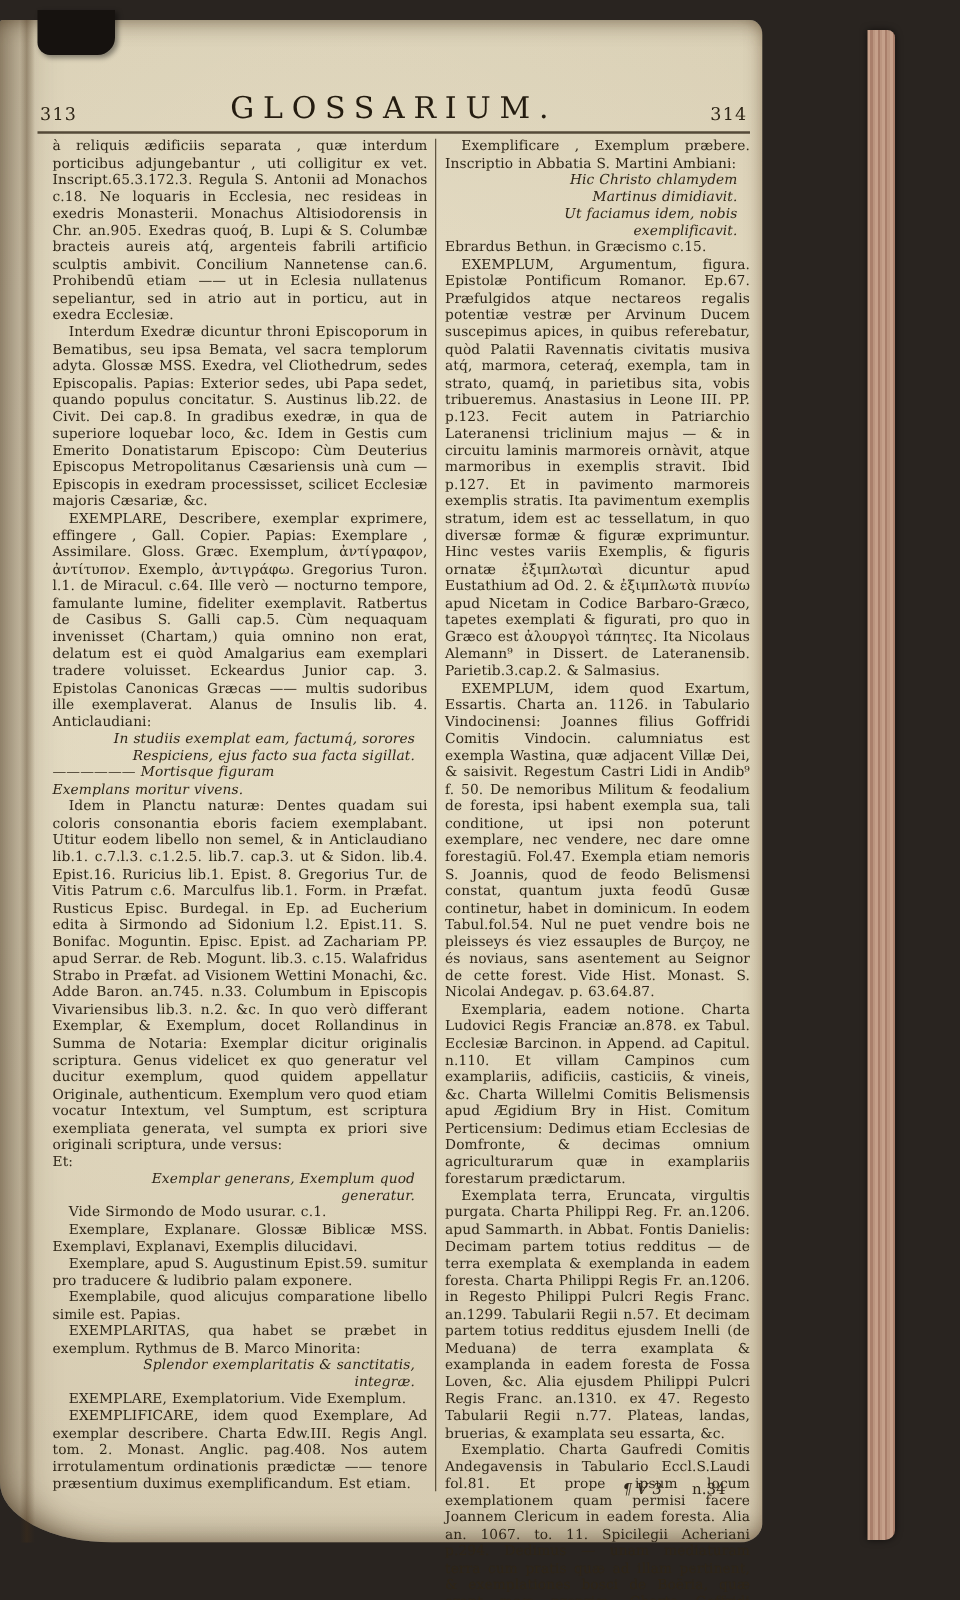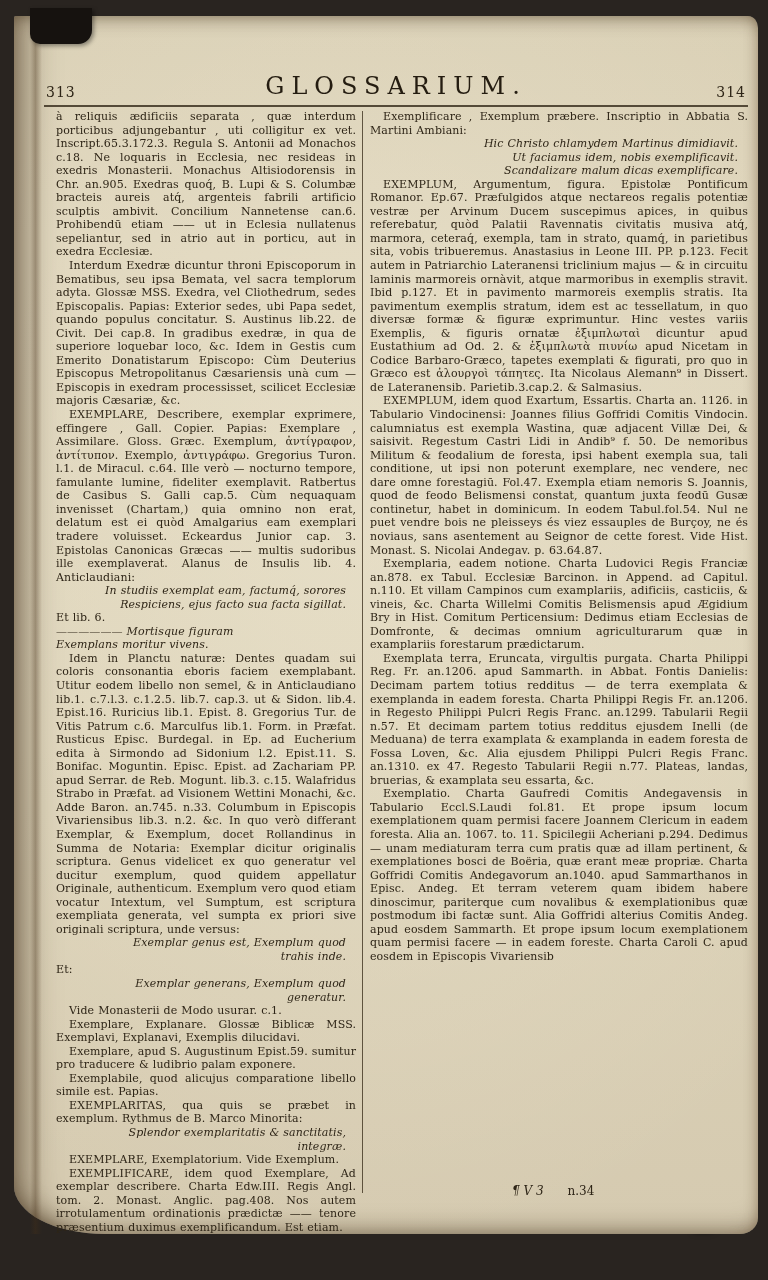--- a/index.html
+++ b/index.html
@@ -10,21 +10,21 @@
   }
   .scene{position:absolute;inset:0;}
   
   .fore-edge{
     position:absolute;left:694px;top:24px;width:22px;height:1208px;z-index:1;
     background:repeating-linear-gradient(90deg,#c5a08a 0 2px,#a97f6b 2px 4px,#bb957f 4px 6px);
     border-radius:0 6px 8px 0;
     box-shadow:0 0 6px rgba(0,0,0,.6);
   }
   .paper{
-    position:absolute;left:14px;top:16px;width:744px;height:1218px;z-index:2;
+    position:absolute;left:0;top:16px;width:610px;height:1218px;z-index:2;
     background:
       radial-gradient(120% 90% at 45% 40%, rgba(255,252,238,.25), rgba(0,0,0,0) 70%),
       linear-gradient(to bottom,#d9cfb4 0%,#ded4ba 18%,#ddd3b8 60%,#d5cab0 100%);
     border-radius:2px 10px 18px 90px / 2px 12px 16px 48px;
     box-shadow:
       inset 30px 0 34px -20px rgba(58,38,16,.6),
       inset -8px 0 14px -8px rgba(96,66,36,.35),
       inset 0 -16px 26px -16px rgba(58,40,18,.55),
       inset 0 12px 18px -12px rgba(58,40,18,.5);
     color:#2e2517;
@@ -92,40 +92,38 @@
       <span class="pagenum">314</span>
     </div>
     <div class="rule"></div>
 
     <div class="cols">
       <div class="col left">
           <p class="cont">à reliquis ædificiis separata , quæ interdum porticibus adjungebantur , uti colligitur ex vet. Inscript.65.3.172.3. Regula S. Antonii ad Monachos c.18. Ne loquaris in Ecclesia, nec resideas in exedris Monasterii. Monachus Altisiodorensis in Chr. an.905. Exedras quoq́, B. Lupi &amp; S. Columbæ bracteis aureis atq́, argenteis fabrili artificio sculptis ambivit. Concilium Nannetense can.6. Prohibendū etiam —— ut in Eclesia nullatenus sepeliantur, sed in atrio aut in porticu, aut in exedra Ecclesiæ.</p>
           <p class="p">Interdum Exedræ dicuntur throni Episcoporum in Bematibus, seu ipsa Bemata, vel sacra templorum adyta. Glossæ MSS. Exedra, vel Cliothedrum, sedes Episcopalis. Papias: Exterior sedes, ubi Papa sedet, quando populus concitatur. S. Austinus lib.22. de Civit. Dei cap.8. In gradibus exedræ, in qua de superiore loquebar loco, &amp;c. Idem in Gestis cum Emerito Donatistarum Episcopo: Cùm Deuterius Episcopus Metropolitanus Cæsariensis unà cum — Episcopis in exedram processisset, scilicet Ecclesiæ majoris Cæsariæ, &amp;c.</p>
           <p class="p">EXEMPLARE, Describere, exemplar exprimere, effingere , Gall. Copier. Papias: Exemplare , Assimilare. Gloss. Græc. Exemplum, ἀντίγραφον, ἀντίτυπον. Exemplo, ἀντιγράφω. Gregorius Turon. l.1. de Miracul. c.64. Ille verò — nocturno tempore, famulante lumine, fideliter exemplavit. Ratbertus de Casibus S. Galli cap.5. Cùm nequaquam invenisset (Chartam,) quia omnino non erat, delatum est ei quòd Amalgarius eam exemplari tradere voluisset. Eckeardus Junior cap. 3. Epistolas Canonicas Græcas —— multis sudoribus ille exemplaverat. Alanus de Insulis lib. 4. Anticlaudiani:</p>
           <p class="verse">In studiis exemplat eam, factumq́, sorores<br>Respiciens, ejus facto sua facta sigillat.</p>
-          <p class="line">Et lib. 6.</p>
           <p class="verse-center">—————— Mortisque figuram<br>Exemplans moritur vivens.</p>
           <p class="p">Idem in Planctu naturæ: Dentes quadam sui coloris consonantia eboris faciem exemplabant. Utitur eodem libello non semel, &amp; in Anticlaudiano lib.1. c.7.l.3. c.1.2.5. lib.7. cap.3. ut &amp; Sidon. lib.4. Epist.16. Ruricius lib.1. Epist. 8. Gregorius Tur. de Vitis Patrum c.6. Marculfus lib.1. Form. in Præfat. Rusticus Episc. Burdegal. in Ep. ad Eucherium edita à Sirmondo ad Sidonium l.2. Epist.11. S. Bonifac. Moguntin. Episc. Epist. ad Zachariam PP. apud Serrar. de Reb. Mogunt. lib.3. c.15. Walafridus Strabo in Præfat. ad Visionem Wettini Monachi, &amp;c. Adde Baron. an.745. n.33. Columbum in Episcopis Vivariensibus lib.3. n.2. &amp;c. In quo verò differant Exemplar, &amp; Exemplum, docet Rollandinus in Summa de Notaria: Exemplar dicitur originalis scriptura. Genus videlicet ex quo generatur vel ducitur exemplum, quod quidem appellatur Originale, authenticum. Exemplum vero quod etiam vocatur Intextum, vel Sumptum, est scriptura exempliata generata, vel sumpta ex priori sive originali scriptura, unde versus:</p>
-          <p class="verse">Exemplar genus est, Exemplum quod trahis inde.</p>
           <p class="line">Et:</p>
           <p class="verse">Exemplar generans, Exemplum quod generatur.</p>
-          <p class="p">Vide Monasterii de Modo usurar. c.1.</p>
+          <p class="p">Vide Sirmondo de Modo usurar. c.1.</p>
           <p class="p">Exemplare, Explanare. Glossæ Biblicæ MSS. Exemplavi, Explanavi, Exemplis dilucidavi.</p>
           <p class="p">Exemplare, apud S. Augustinum Epist.59. sumitur pro traducere &amp; ludibrio palam exponere.</p>
           <p class="p">Exemplabile, quod alicujus comparatione libello simile est. Papias.</p>
-          <p class="p">EXEMPLARITAS, qua quis se præbet in exemplum. Rythmus de B. Marco Minorita:</p>
+          <p class="p">EXEMPLARITAS, qua habet se præbet in exemplum. Rythmus de B. Marco Minorita:</p>
           <p class="verse">Splendor exemplaritatis &amp; sanctitatis, integræ.</p>
           <p class="p">EXEMPLARE, Exemplatorium. Vide Exemplum.</p>
           <p class="p">EXEMPLIFICARE, idem quod Exemplare, Ad exemplar describere. Charta Edw.III. Regis Angl. tom. 2. Monast. Anglic. pag.408. Nos autem irrotulamentum ordinationis prædictæ —— tenore præsentium duximus exemplificandum. Est etiam.</p>
         </div>
       <div class="divider"></div>
       <div class="col right">
           <p class="p">Exemplificare , Exemplum præbere. Inscriptio in Abbatia S. Martini Ambiani:</p>
           <p class="verse">Hic Christo chlamydem Martinus dimidiavit.<br>Ut faciamus idem, nobis exemplificavit.</p>
-          <p class="verse">Scandalizare malum dicas exemplificare.</p>
+          <p class="line">Ebrardus Bethun. in Græcismo c.15.</p>
           <p class="p">EXEMPLUM, Argumentum, figura. Epistolæ Pontificum Romanor. Ep.67. Præfulgidos atque nectareos regalis potentiæ vestræ per Arvinum Ducem suscepimus apices, in quibus referebatur, quòd Palatii Ravennatis civitatis musiva atq́, marmora, ceteraq́, exempla, tam in strato, quamq́, in parietibus sita, vobis tribueremus. Anastasius in Leone III. PP. p.123. Fecit autem in Patriarchio Lateranensi triclinium majus — &amp; in circuitu laminis marmoreis ornàvit, atque marmoribus in exemplis stravit. Ibid p.127. Et in pavimento marmoreis exemplis stratis. Ita pavimentum exemplis stratum, idem est ac tessellatum, in quo diversæ formæ &amp; figuræ exprimuntur. Hinc vestes variis Exemplis, &amp; figuris ornatæ ἐξιμπλωταὶ dicuntur apud Eustathium ad Od. 2. &amp; ἐξιμπλωτὰ πιυνίω apud Nicetam in Codice Barbaro-Græco, tapetes exemplati &amp; figurati, pro quo in Græco est ἀλουργοὶ τάπητες. Ita Nicolaus Alemann⁹ in Dissert. de Lateranensib. Parietib.3.cap.2. &amp; Salmasius.</p>
           <p class="p">EXEMPLUM, idem quod Exartum, Essartis. Charta an. 1126. in Tabulario Vindocinensi: Joannes filius Goffridi Comitis Vindocin. calumniatus est exempla Wastina, quæ adjacent Villæ Dei, &amp; saisivit. Regestum Castri Lidi in Andib⁹ f. 50. De nemoribus Militum &amp; feodalium de foresta, ipsi habent exempla sua, tali conditione, ut ipsi non poterunt exemplare, nec vendere, nec dare omne forestagiū. Fol.47. Exempla etiam nemoris S. Joannis, quod de feodo Belismensi constat, quantum juxta feodū Gusæ continetur, habet in dominicum. In eodem Tabul.fol.54. Nul ne puet vendre bois ne pleisseys és viez essauples de Burçoy, ne és noviaus, sans asentement au Seignor de cette forest. Vide Hist. Monast. S. Nicolai Andegav. p. 63.64.87.</p>
           <p class="p">Exemplaria, eadem notione. Charta Ludovici Regis Franciæ an.878. ex Tabul. Ecclesiæ Barcinon. in Append. ad Capitul. n.110. Et villam Campinos cum examplariis, adificiis, casticiis, &amp; vineis, &amp;c. Charta Willelmi Comitis Belismensis apud Ægidium Bry in Hist. Comitum Perticensium: Dedimus etiam Ecclesias de Domfronte, &amp; decimas omnium agriculturarum quæ in examplariis forestarum prædictarum.</p>
           <p class="p">Exemplata terra, Eruncata, virgultis purgata. Charta Philippi Reg. Fr. an.1206. apud Sammarth. in Abbat. Fontis Danielis: Decimam partem totius redditus — de terra exemplata &amp; exemplanda in eadem foresta. Charta Philippi Regis Fr. an.1206. in Regesto Philippi Pulcri Regis Franc. an.1299. Tabularii Regii n.57. Et decimam partem totius redditus ejusdem Inelli (de Meduana) de terra examplata &amp; examplanda in eadem foresta de Fossa Loven, &amp;c. Alia ejusdem Philippi Pulcri Regis Franc. an.1310. ex 47. Regesto Tabularii Regii n.77. Plateas, landas, bruerias, &amp; examplata seu essarta, &amp;c.</p>
           <p class="p">Exemplatio. Charta Gaufredi Comitis Andegavensis in Tabulario Eccl.S.Laudi fol.81. Et prope ipsum locum exemplationem quam permisi facere Joannem Clericum in eadem foresta. Alia an. 1067. to. 11. Spicilegii Acheriani p.294. Dedimus — unam mediaturam terra cum pratis quæ ad illam pertinent, &amp; exemplationes bosci de Boëria, quæ erant meæ propriæ. Charta Goffridi Comitis Andegavorum an.1040. apud Sammarthanos in Episc. Andeg. Et terram veterem quam ibidem habere dinoscimur, pariterque cum novalibus &amp; exemplationibus quæ postmodum ibi factæ sunt. Alia Goffridi alterius Comitis Andeg. apud eosdem Sammarth. Et prope ipsum locum exemplationem quam permisi facere — in eadem foreste. Charta Caroli C. apud eosdem in Episcopis Vivariensib</p>
         </div>
     </div>
 
     <div class="footer">
       <span class="sig">¶ V 3</span>

